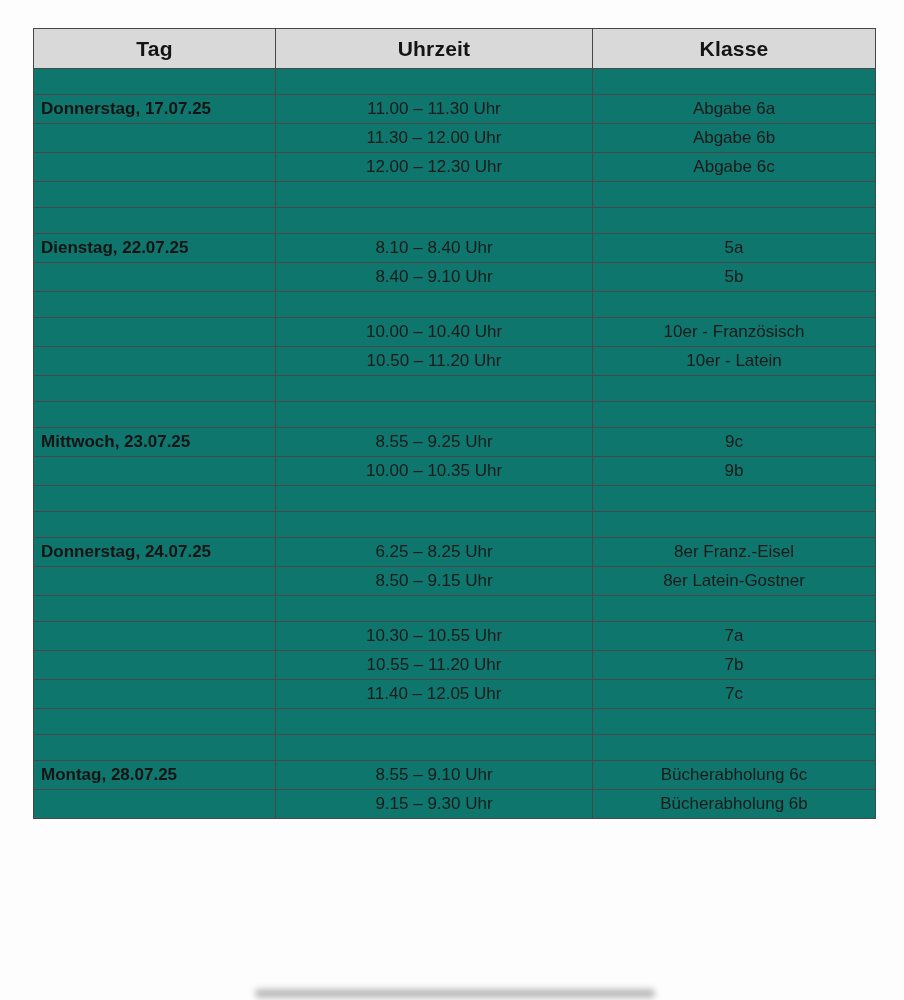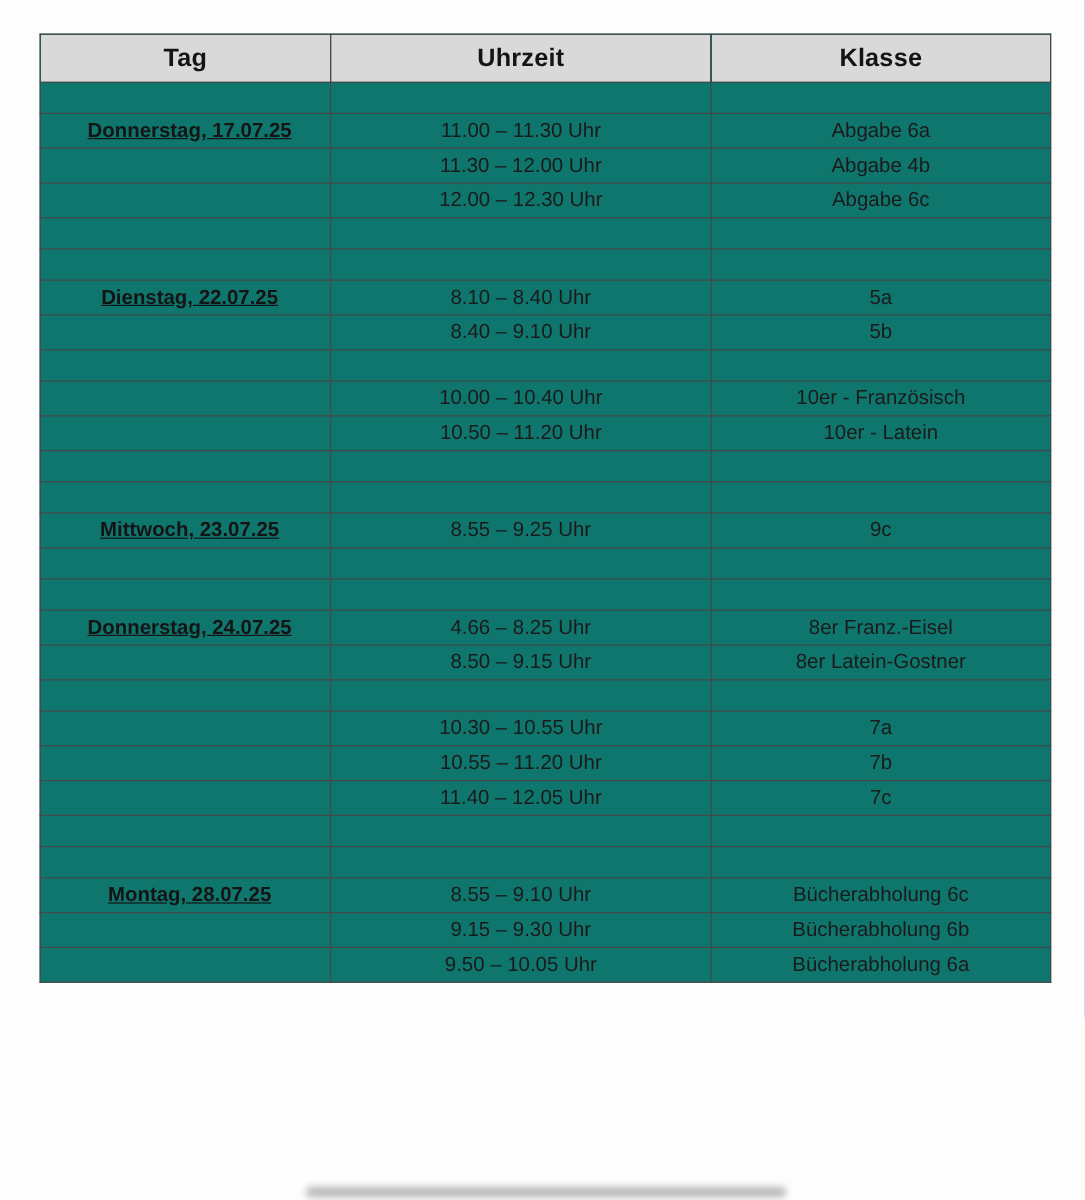--- a/index.html
+++ b/index.html
@@ -45,25 +45,24 @@
     padding: 0;
     font-size: 17px;
     color: #1a1a1a;
     text-align: center;
     vertical-align: middle;
   }
   table.schedule tr.spacer td {
     height: 25px;
   }
   table.schedule td.tag-cell {
-    text-align: center;
+    text-align: left;
     padding-left: 7px;
     font-weight: bold;
     color: #141414;
-    text-decoration: underline;
   }
   .scan-artifact {
     position: absolute;
     left: 255px;
     top: 989px;
     width: 400px;
     height: 9px;
     background: #6a6a6a;
     opacity: 0.45;
     filter: blur(3px);
@@ -94,21 +93,21 @@
           <td class="klasse-cell"></td>
         </tr>
         <tr>
           <td class="tag-cell">Donnerstag, 17.07.25</td>
           <td class="time-cell">11.00 – 11.30 Uhr</td>
           <td class="klasse-cell">Abgabe 6a</td>
         </tr>
         <tr>
           <td class="tag-cell"></td>
           <td class="time-cell">11.30 – 12.00 Uhr</td>
-          <td class="klasse-cell">Abgabe 4b</td>
+          <td class="klasse-cell">Abgabe 6b</td>
         </tr>
         <tr>
           <td class="tag-cell"></td>
           <td class="time-cell">12.00 – 12.30 Uhr</td>
           <td class="klasse-cell">Abgabe 6c</td>
         </tr>
         <tr class="spacer">
           <td class="tag-cell"></td>
           <td class="time-cell"></td>
           <td class="klasse-cell"></td>
@@ -151,33 +150,38 @@
         <tr class="spacer">
           <td class="tag-cell"></td>
           <td class="time-cell"></td>
           <td class="klasse-cell"></td>
         </tr>
         <tr>
           <td class="tag-cell">Mittwoch, 23.07.25</td>
           <td class="time-cell">8.55 – 9.25 Uhr</td>
           <td class="klasse-cell">9c</td>
         </tr>
+        <tr>
+          <td class="tag-cell"></td>
+          <td class="time-cell">10.00 – 10.35 Uhr</td>
+          <td class="klasse-cell">9b</td>
+        </tr>
         <tr class="spacer">
           <td class="tag-cell"></td>
           <td class="time-cell"></td>
           <td class="klasse-cell"></td>
         </tr>
         <tr class="spacer">
           <td class="tag-cell"></td>
           <td class="time-cell"></td>
           <td class="klasse-cell"></td>
         </tr>
         <tr>
           <td class="tag-cell">Donnerstag, 24.07.25</td>
-          <td class="time-cell">4.66 – 8.25 Uhr</td>
+          <td class="time-cell">6.25 – 8.25 Uhr</td>
           <td class="klasse-cell">8er Franz.-Eisel</td>
         </tr>
         <tr>
           <td class="tag-cell"></td>
           <td class="time-cell">8.50 – 9.15 Uhr</td>
           <td class="klasse-cell">8er Latein-Gostner</td>
         </tr>
         <tr class="spacer">
           <td class="tag-cell"></td>
           <td class="time-cell"></td>
@@ -210,23 +214,18 @@
         </tr>
         <tr>
           <td class="tag-cell">Montag, 28.07.25</td>
           <td class="time-cell">8.55 – 9.10 Uhr</td>
           <td class="klasse-cell">Bücherabholung 6c</td>
         </tr>
         <tr>
           <td class="tag-cell"></td>
           <td class="time-cell">9.15 – 9.30 Uhr</td>
           <td class="klasse-cell">Bücherabholung 6b</td>
-        </tr>
-        <tr>
-          <td class="tag-cell"></td>
-          <td class="time-cell">9.50 – 10.05 Uhr</td>
-          <td class="klasse-cell">Bücherabholung 6a</td>
         </tr>
       </tbody>
   </table>
 </div>
 
 <div class="scan-artifact"></div>
 
 </body></html>

